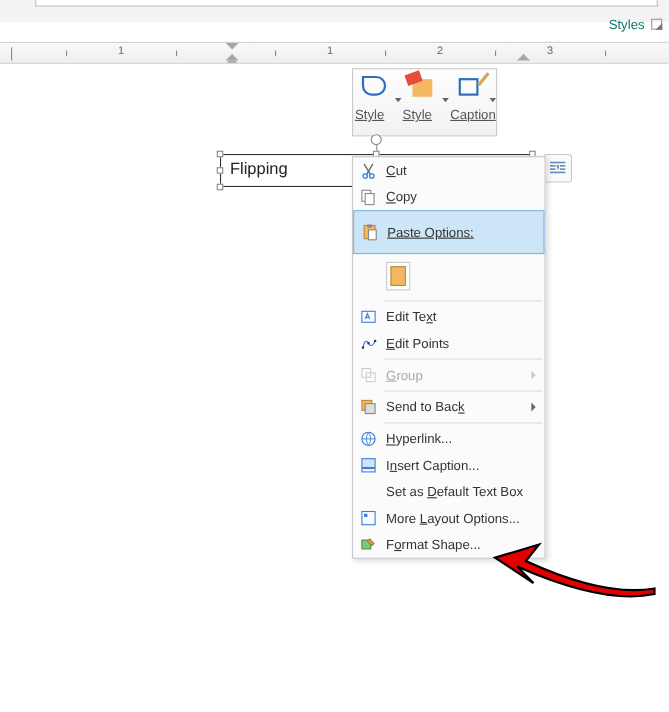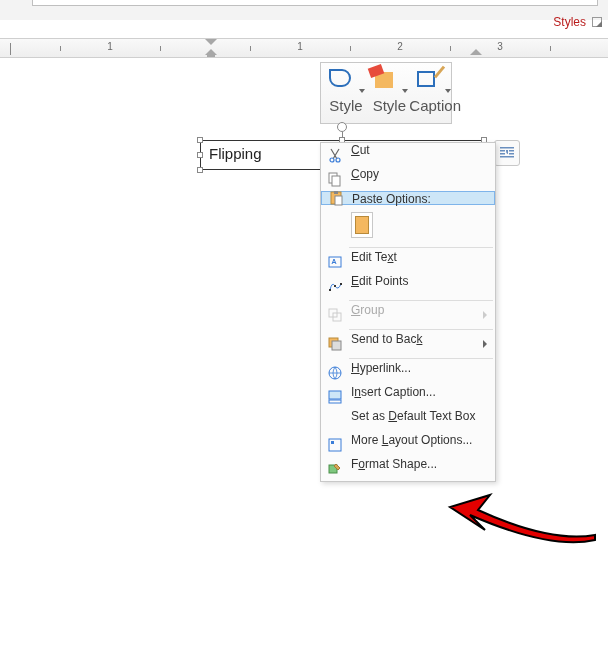--- a/index.html
+++ b/index.html
@@ -25,21 +25,21 @@
     background: #fff;
   }
   .styles-area {
     position: absolute;
     right: 6px;
     top: 10px;
     height: 24px;
     display: flex;
     align-items: center;
     gap: 6px;
-    color: #b91c1c;
+    color: #0f766e;
   }
   .styles-launcher {
     width: 10px; height: 10px;
     border: 1px solid #999;
     position: relative;
   }
   .styles-launcher::after {
     content: "";
     position: absolute;
     right: -1px; bottom: -1px;
@@ -110,24 +110,25 @@
     width: 132px;
     height: 62px;
     background: linear-gradient(#fefefe, #f2f2f2);
     border: 1px solid #c8c8c8;
     display: flex;
     justify-content: space-around;
     padding-top: 6px;
   }
   .mini-item {
     width: 40px;
-    text-align: right;
+    text-align: left;
     color: #555;
-    font-size: 15px;
+    font-size: 12px;
     cursor: pointer;
+    text-decoration: underline;
   }
   .mini-item .mi-icon {
     width: 28px; height: 26px;
     margin: 0 auto 2px;
     position: relative;
   }
   .mi-style {
     border: 2px solid #2c6fbb;
     border-radius: 0 10px 10px 10px;
     width: 22px; height: 18px;
@@ -231,29 +232,30 @@
     position: absolute;
     left: 320px;
     top: 142px;
     width: 176px;
     background: #fbfbfb;
     border: 1px solid #c8c8c8;
     box-shadow: 2px 2px 5px rgba(0,0,0,0.15);
   }
   .cm-item {
     display: flex;
+    align-items: center;
     height: 24px;
     padding-left: 30px;
     position: relative;
     color: #333;
     cursor: pointer;
   }
   .cm-item.tall { height: 40px; }
   .cm-item.disabled { color: #aaa; cursor: default; }
-  .cm-item.highlight { background: #cde6f7; border: 1px solid #7eb4ea; height: 14px; }
+  .cm-item.highlight { background: #cde6f7; border: 1px solid #7eb4ea; height: 40px; text-decoration: underline; }
   .cm-item .arrow {
     position: absolute;
     right: 8px;
     top: 50%;
     transform: translateY(-50%);
     border-left: 4px solid #666;
     border-top: 4px solid transparent;
     border-bottom: 4px solid transparent;
   }
   .cm-item.disabled .arrow { border-left-color: #ccc; }

